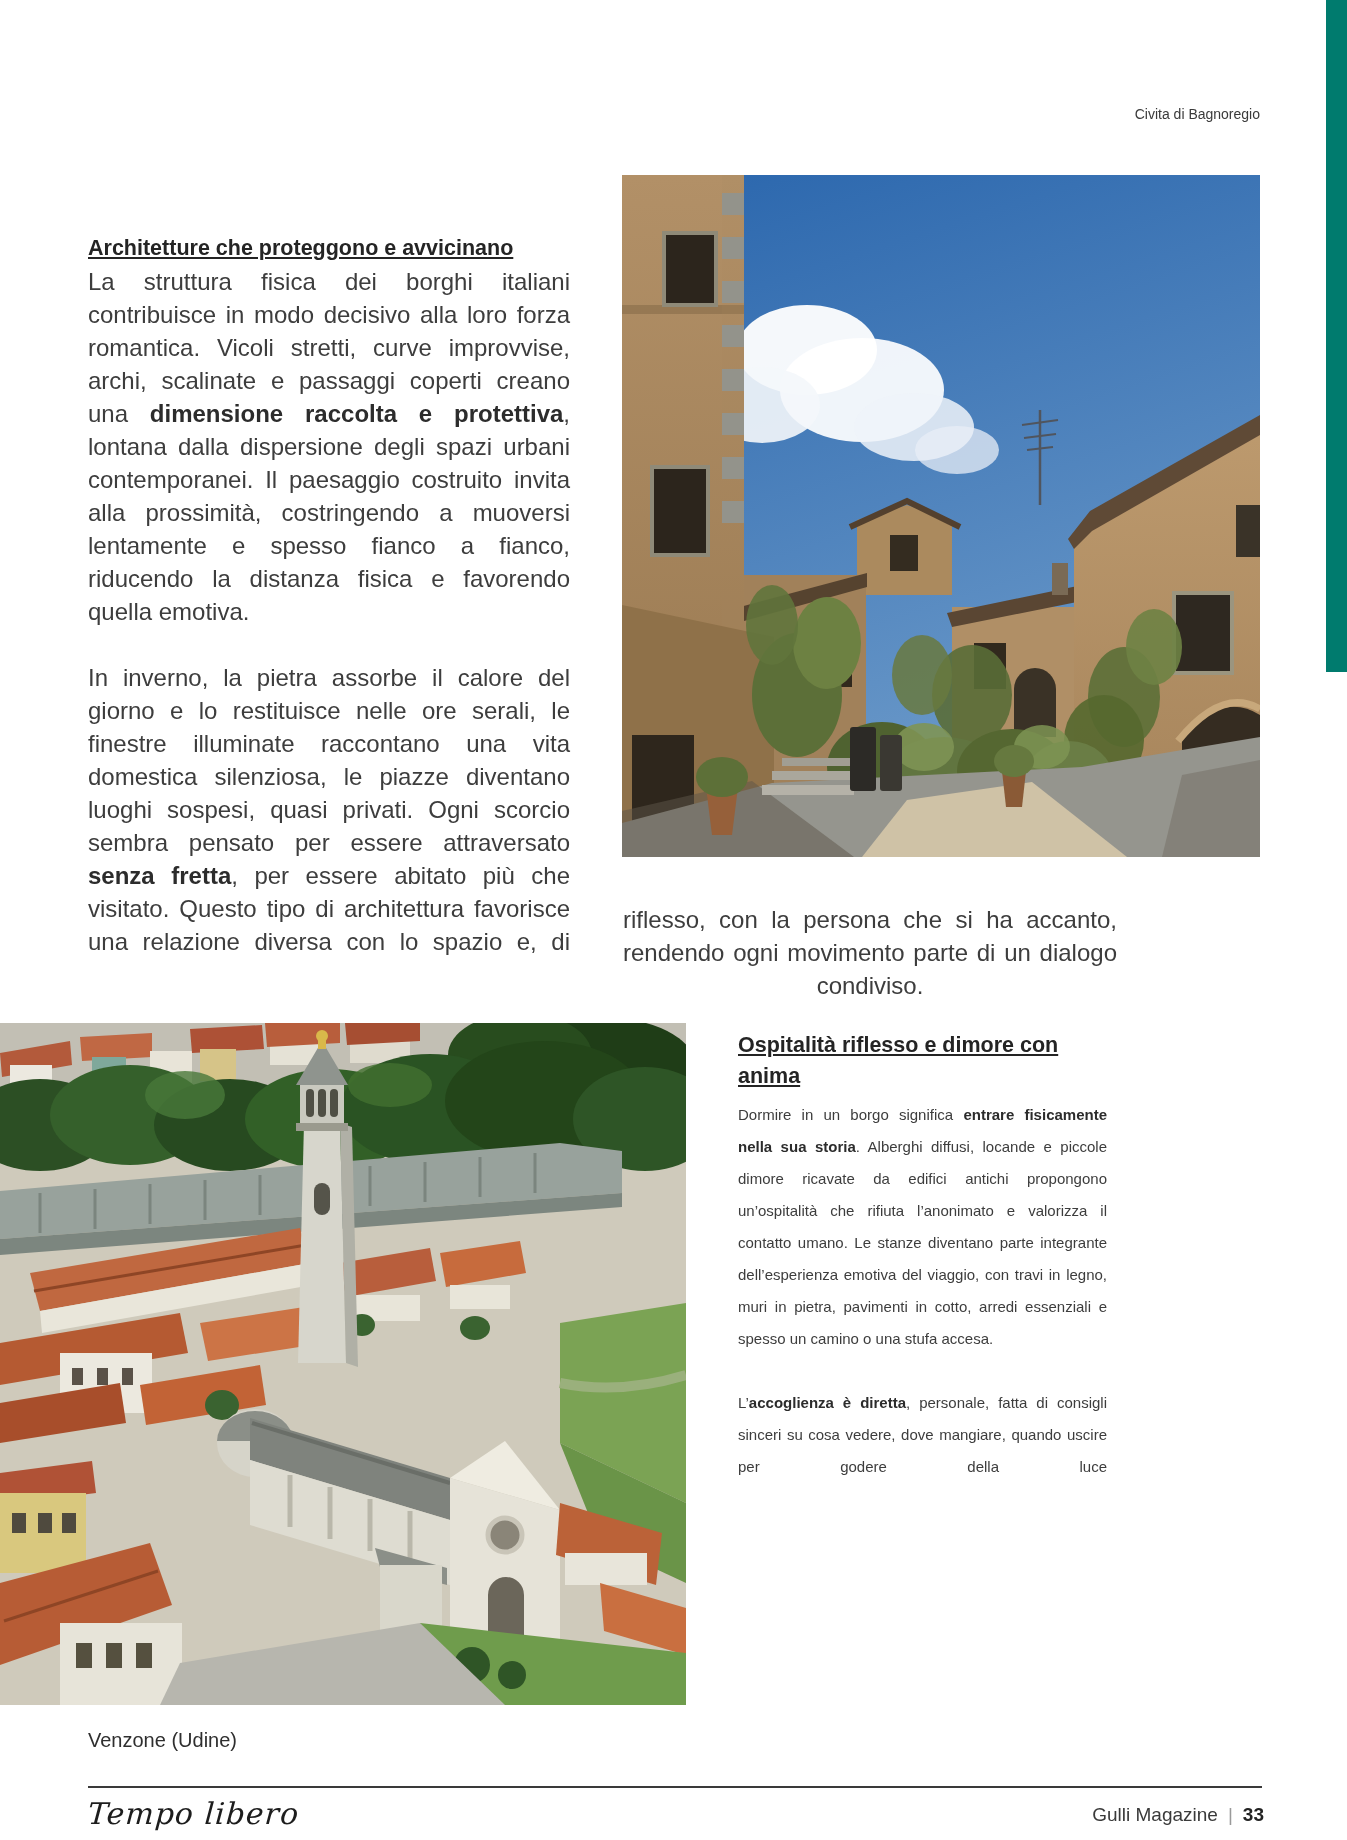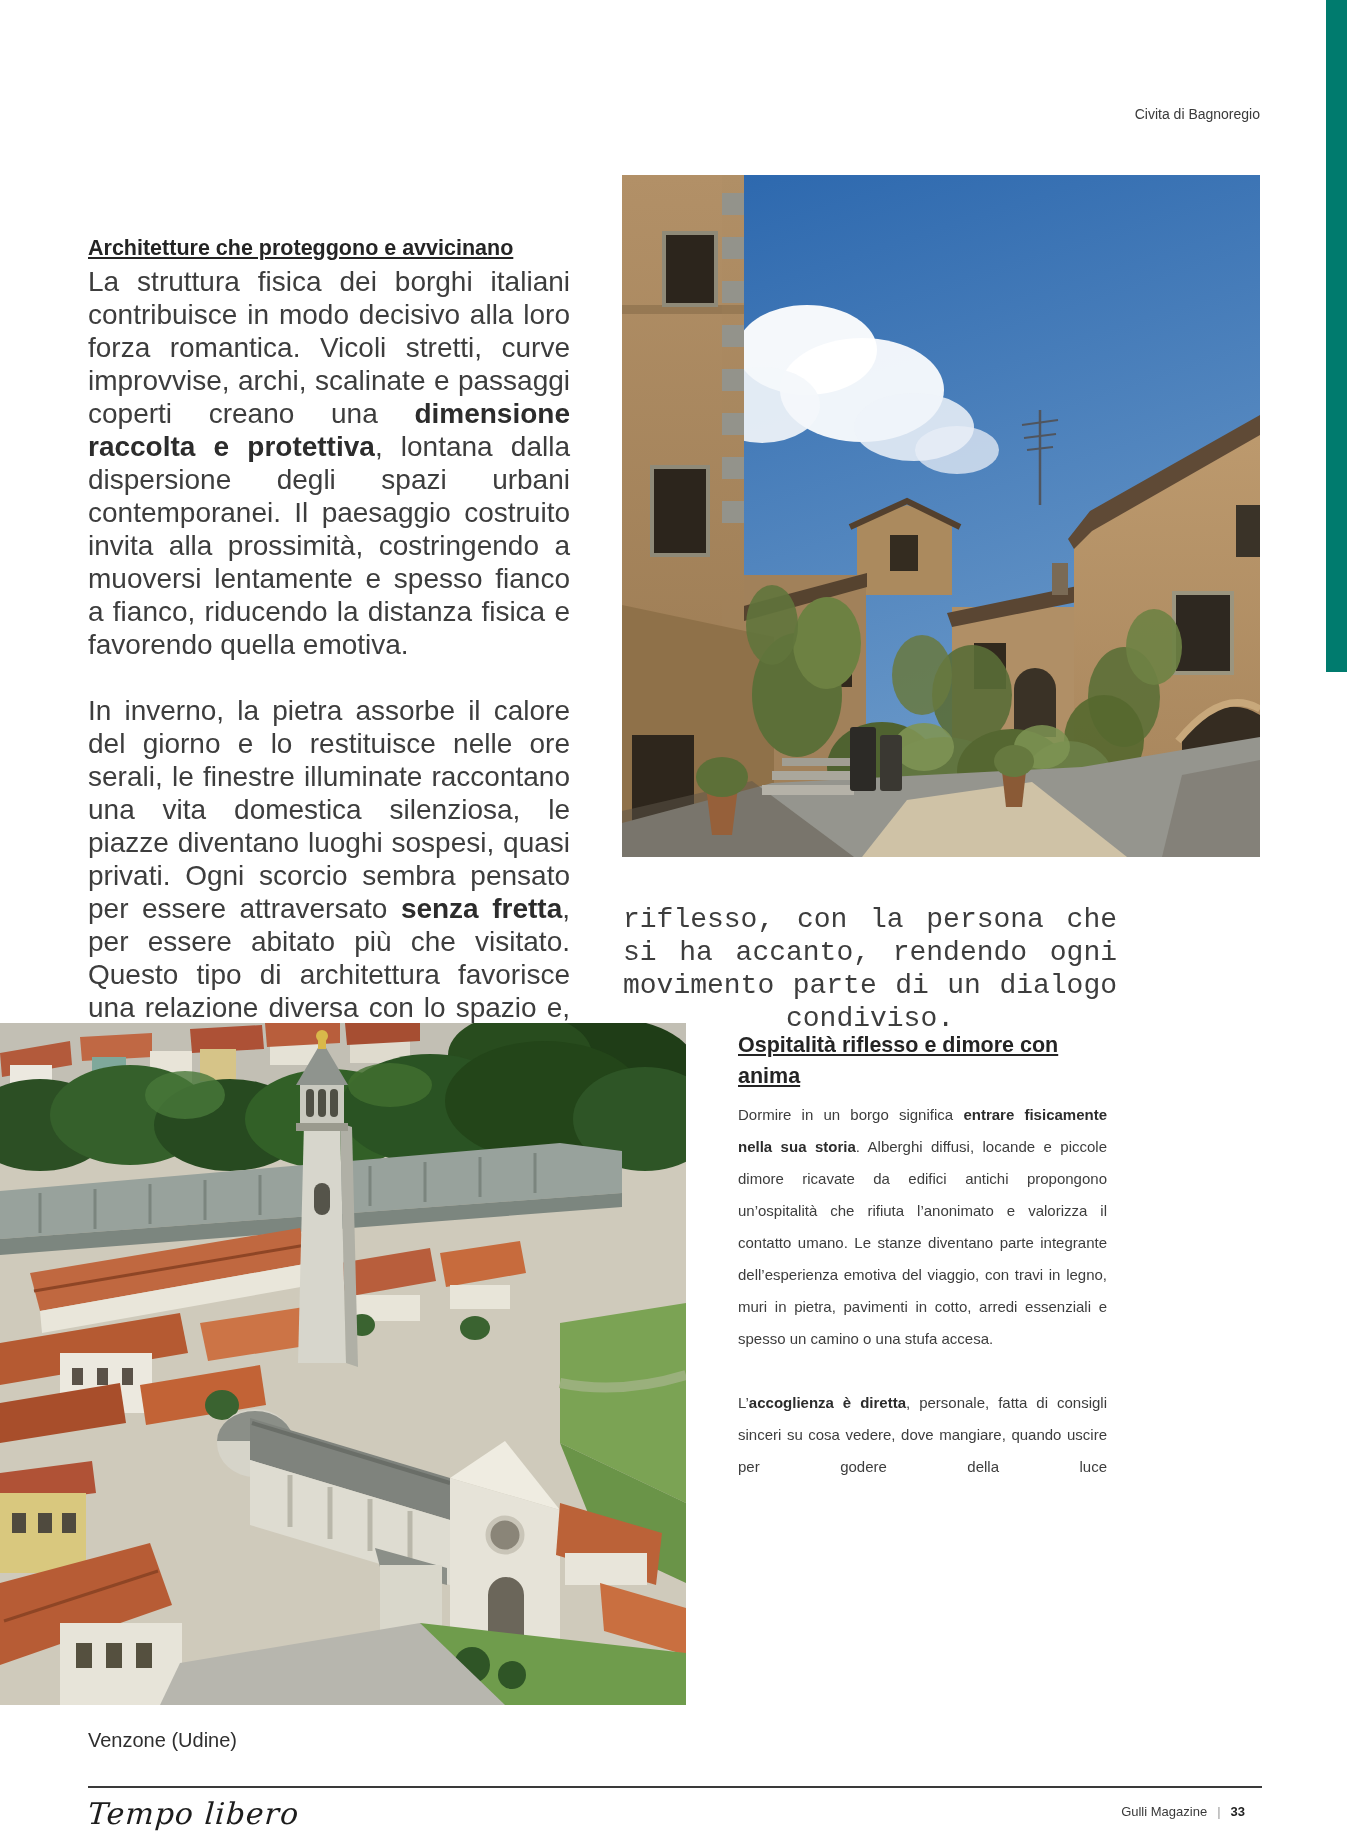--- a/index.html
+++ b/index.html
@@ -13,35 +13,35 @@
   .photo-frame { overflow:hidden; }
   .photo-frame svg { display:block; }
 
   .top-caption {
     top:102px; right:87px; width:150px;
     font-size:14px; line-height:25px; text-align:right; color:#3a3a3a;
   }
 
   .left-col { left:88px; width:482px; }
   .col-heading { font-weight:bold; font-size:21.5px; line-height:33px; color:#242424;text-decoration:underline; }
-  .body-text { font-size:28px; line-height:33px; text-align:justify; color:#3d3d3d; }
+  .body-text { font-size:24px; line-height:33px; text-align:justify; color:#3d3d3d; }
   .body-text-r { font-size:15px; line-height:32px; text-align:justify; color:#3d3d3d; }
   .jlast { text-align-last:justify; }
   .clast { text-align-last:center; }
   .b { font-weight:bold; color:#2c2c2c; }
   p { margin:0; }
 
   .photo-caption { font-size:20px; color:#2f2f2f; }
 
   .footer-rule { left:88px; top:1786px; width:1174px; height:2px; background:#3a3a3a; }
   .footer-script {
     left:88px; top:1796px; font-family:"DejaVu Serif", serif; font-style:italic;
     font-size:30px; color:#1d1d1d; letter-spacing:1px; transform:skewX(-4deg);
   }
-  .footer-right { right:102px; top:1804px; font-size:13px; color:#3a3a3a; }
+  .footer-right { right:83px; top:1804px; font-size:19px; color:#3a3a3a; }
   .footer-right .sep { color:#9a9a9a; padding:0 10px; }
   .footer-right .pg { font-weight:bold; color:#222222; }
 </style>
 </head>
 <body>
 
 <div class="page">
 
   <div class="abs accent-bar"></div>
 
@@ -152,21 +152,21 @@
       </g>
     </svg>
   </div>
 
   <div class="abs left-col" style="top:232px;">
     <div class="col-heading">Architetture che proteggono e avvicinano</div>
     <p class="body-text"><span>La struttura fisica dei borghi italiani contribuisce in modo decisivo alla loro forza romantica. Vicoli stretti, curve improvvise, archi, scalinate e passaggi coperti creano una </span><span class="b">dimensione raccolta e protettiva</span><span>, lontana dalla dispersione degli spazi urbani contemporanei. Il paesaggio costruito invita alla prossimità, costringendo a muoversi lentamente e spesso fianco a fianco, riducendo la distanza fisica e favorendo quella emotiva.</span></p>
     <p class="body-text jlast" style="margin-top:33px;"><span>In inverno, la pietra assorbe il calore del giorno e lo restituisce nelle ore serali, le finestre illuminate raccontano una vita domestica silenziosa, le piazze diventano luoghi sospesi, quasi privati. Ogni scorcio sembra pensato per essere attraversato </span><span class="b">senza fretta</span><span>, per essere abitato più che visitato. Questo tipo di architettura favorisce una relazione diversa con lo spazio e, di</span></p>
   </div>
 
-  <p class="abs body-text clast" style="left:623px; top:903px; width:494px;font-family:Liberation Mono, monospace;">riflesso, con la persona che si ha accanto, rendendo ogni movimento parte di un dialogo condiviso.</p>
+  <p class="abs body-text clast" style="left:623px; top:903px; width:494px;">riflesso, con la persona che si ha accanto, rendendo ogni movimento parte di un dialogo condiviso.</p>
 
   <div class="abs" style="left:738px; top:1030px; width:369px;">
     <div class="col-heading" style="line-height:31px;">Ospitalità riflesso e dimore con anima</div>
     <p class="body-text-r" style="margin-top:7px;"><span>Dormire in un borgo significa </span><span class="b">entrare fisicamente nella sua storia</span><span>. Alberghi diffusi, locande e piccole dimore ricavate da edifici antichi propongono un’ospitalità che rifiuta l’anonimato e valorizza il contatto umano. Le stanze diventano parte integrante dell’esperienza emotiva del viaggio, con travi in legno, muri in pietra, pavimenti in cotto, arredi essenziali e spesso un camino o una stufa accesa.</span></p>
     <p class="body-text-r jlast" style="margin-top:32px;"><span>L’</span><span class="b">accoglienza è diretta</span><span>, personale, fatta di consigli sinceri su cosa vedere, dove mangiare, quando uscire per godere della luce</span></p>
   </div>
 
   <div class="abs photo-frame" style="left:0; top:1023px; width:686px; height:682px;">
     <svg width="686" height="682" viewBox="0 0 686 682">
       <rect x="0" y="0" width="686" height="682" fill="#cfcabb"></rect>

